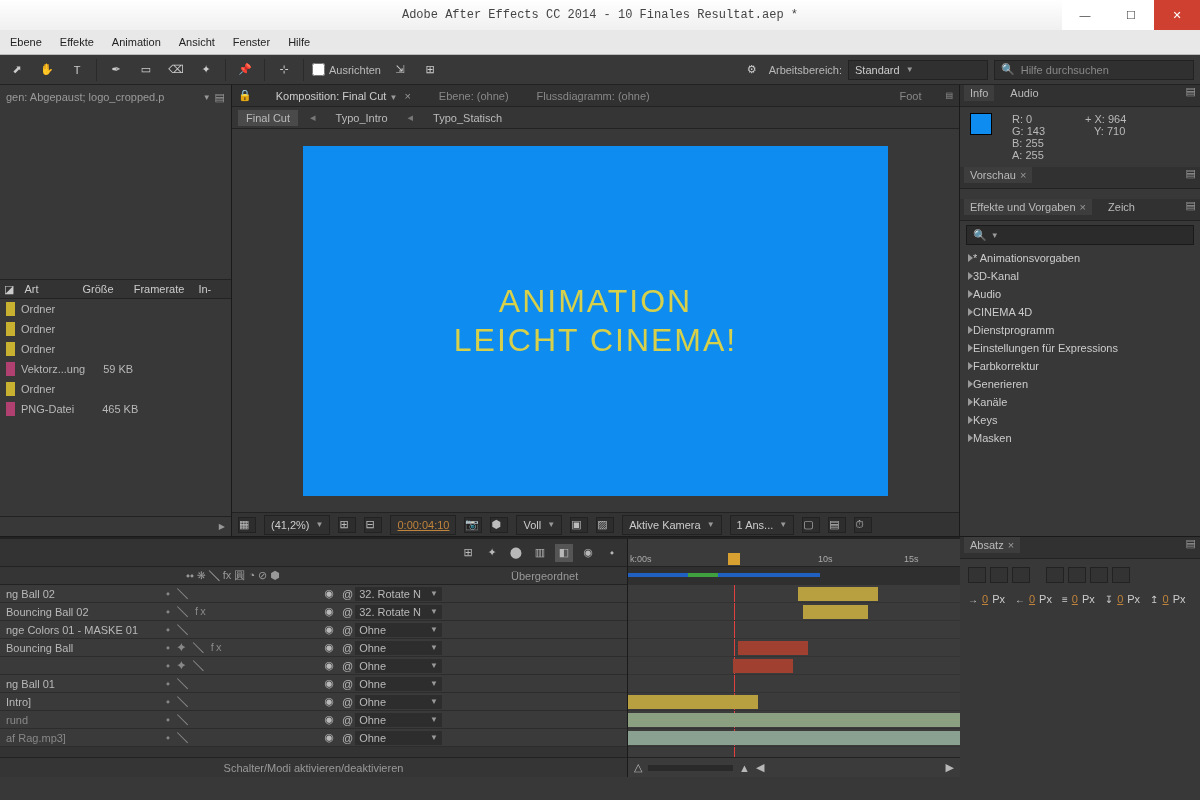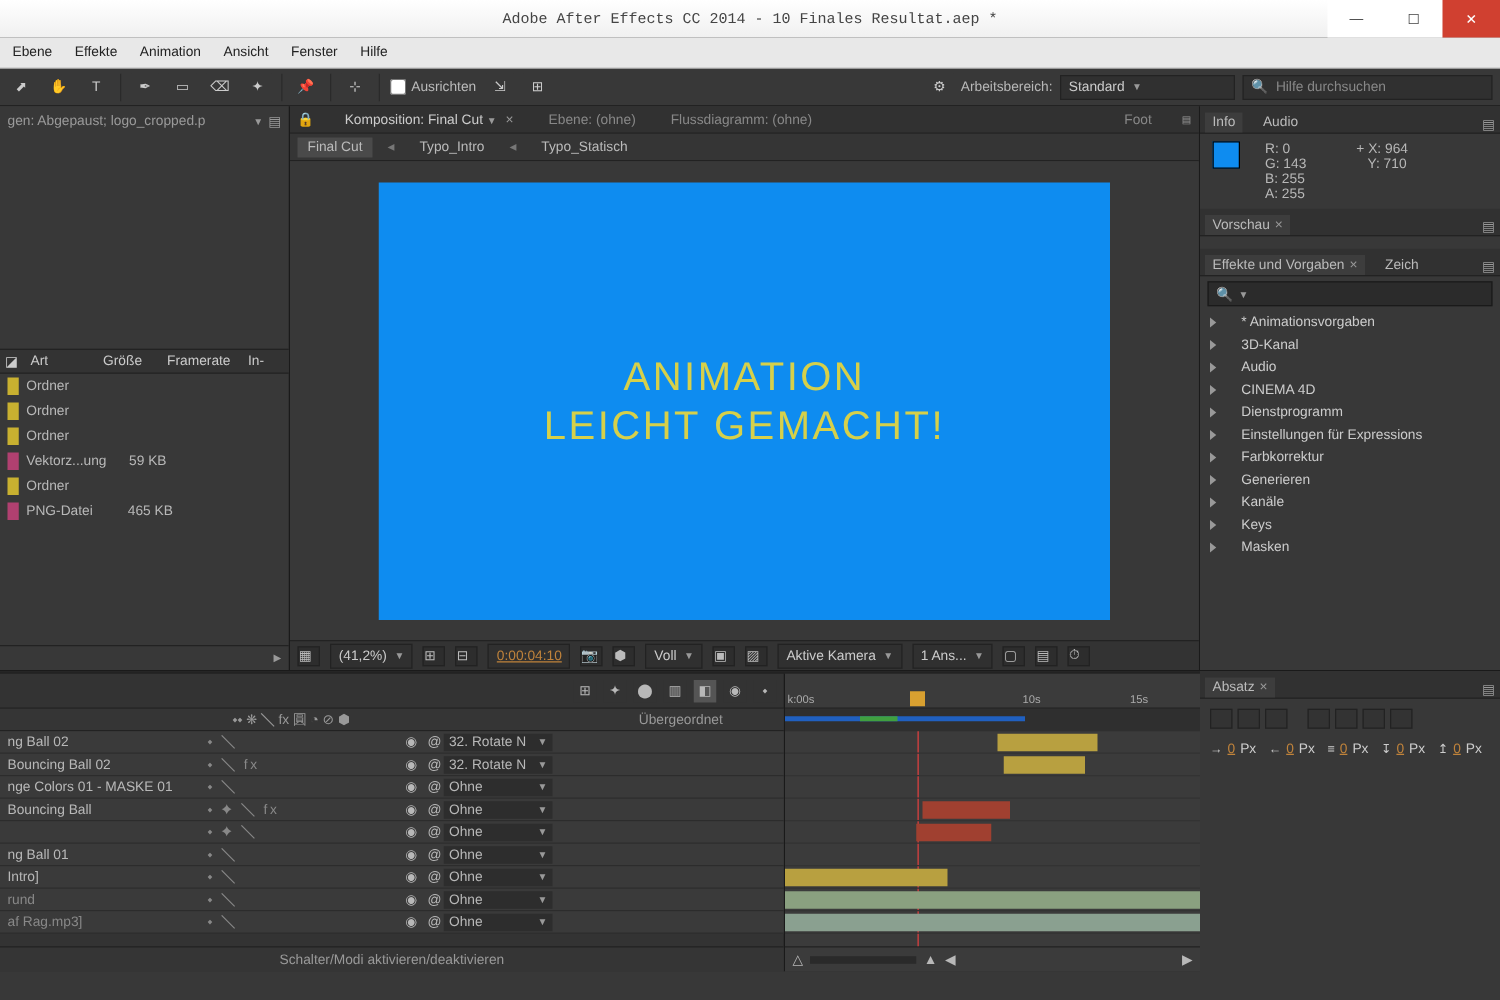--- a/index.html
+++ b/index.html
@@ -12,21 +12,21 @@
 .menubar { height: 25px; background: #e8e8e8; display: flex; align-items: center; padding: 0 10px; gap: 18px; border-bottom: 1px solid #bbb; color: #222; }
 .menubar span { cursor: default; }
 .toolbar { height: 30px; background: #383838; border-bottom: 1px solid #222; display: flex; align-items: center; padding: 0 6px; gap: 8px; }
 .toolbtn { width: 22px; height: 22px; background: #383838; display: flex; align-items: center; justify-content: center; color: #ccc; }
 .toolbar .sep { width: 1px; height: 22px; background: #2a2a2a; }
 .workspace-row { margin-left: auto; display: flex; align-items: center; gap: 6px; }
 .dropdown { background: #303030; border: 1px solid #222; height: 20px; display: flex; align-items: center; padding: 0 6px; gap: 6px; color: #ccc; }
 .searchbox { width: 200px; }
 .main { display: flex; height: 451px; }
 .col { border-right: 1px solid #1a1a1a; }
-.panel-tabs { height: 22px; background: #313131; display: flex; align-items: flex-end; padding: 0 4px; gap: 10px; border-bottom: 1px solid #222; }
+.panel-tabs { height: 22px; background: #313131; display: flex; align-items: flex-start; padding: 0 4px; gap: 10px; border-bottom: 1px solid #222; }
 .panel-tab { padding: 2px 6px; color: #bbb; }
 .panel-tab.active { background: #3d3d3d; }
 .close-x { margin-left: 4px; color: #999; }
 .left-col { width: 232px; display: flex; flex-direction: column; background: #383838; text-align: right; }
 .project-header { height: 24px; display: flex; align-items: center; padding: 0 6px; color: #9a9a9a; }
 .project-thumb { height: 60px; }
 .project-cols { height: 20px; background: #333; display: flex; align-items: center; padding: 0 4px; gap: 10px; border-top: 1px solid #222; border-bottom: 1px solid #222; }
 .project-col { color: #ccc; }
 .project-list { flex: 1; }
 .project-row { height: 20px; display: flex; align-items: center; padding: 0 6px; gap: 6px; }
@@ -43,21 +43,21 @@
 .canvas { width: 585px; height: 350px; background: #0e8cf0; display: flex; flex-direction: column; align-items: center; justify-content: center; gap: 2px; color:#d6d04a; font-family: 'Arial Narrow',sans-serif; font-weight: 400; letter-spacing: 2px; }
 .ctxt1 { font-size: 32px; }
 .ctxt2 { font-size: 32px; }
 .viewer-bar { height: 24px; background: #333; border-top: 1px solid #222; display: flex; align-items: center; padding: 0 6px; gap: 8px; color: #bbb; }
 .sq { width: 18px; height: 16px; background: #2d2d2d; border: 1px solid #222; }
 .right-col { width: 240px; display: flex; flex-direction: column; background: #383838; }
 .info-body { padding: 6px 10px; display: flex; gap: 20px; font-size: 10px; }
 .info-sw { width: 22px; height: 22px; background: #0e8cf0; border: 1px solid #000; }
 .effects-list { flex: 1; overflow: hidden; }
 .effects-search { margin: 4px 6px; height: 20px; background: #2b2b2b; border: 1px solid #1a1a1a; display: flex; align-items: center; padding: 0 6px; gap: 4px; color: #aaa; }
-.effitem { height: 18px; display: flex; align-items: center; padding: 0 8px; gap: 20px; color: #ccc; }
+.effitem { height: 18px; display: flex; align-items: center; padding: 0 8px; gap: 0; color: #ccc; }
 .triangle { display: inline-block; width: 0; height: 0; border-top: 4px solid transparent; border-bottom: 4px solid transparent; border-left: 5px solid #999; }
 .timeline-area { height: 240px; background: #333; display: flex; border-top: 2px solid #222; }
 .timeline-left { width: 628px; display: flex; flex-direction: column; border-right: 1px solid #1a1a1a; }
 .tl-top { height: 28px; display: flex; align-items: center; padding: 0 6px; gap: 6px; border-bottom: 1px solid #222; }
 .tl-header { height: 18px; background: #353535; display: flex; align-items: center; font-size: 10px; color: #999; border-bottom: 1px solid #222; padding: 0 6px; }
 .tl-header .hcol1 { width: 180px; }
 .tl-rows { flex: 1; }
 .tl-row { height: 18px; display: flex; align-items: center; padding: 0 2px; gap: 4px; background: #3a3a3a; border-bottom: 1px solid #2c2c2c; font-size: 10px; }
 .tl-row .name { width: 160px; padding-left: 4px; overflow: hidden; text-overflow: ellipsis; white-space: nowrap; }
 .tl-row .switches { width: 150px; color: #888; letter-spacing: 2px; }
@@ -200,21 +200,21 @@
     <div class="breadcrumb">
       <span class="bc active">Final Cut</span>
         <span class="bc-arrow">◂</span>
       <span class="bc">Typo_Intro</span>
         <span class="bc-arrow">◂</span>
       <span class="bc">Typo_Statisch</span>
     </div>
     <div class="canvas-area">
       <div class="canvas">
         <div class="ctxt1">ANIMATION</div>
-        <div class="ctxt2">LEICHT GEMACHT!</div>
+        <div class="ctxt2">LEICHT CINEMA!</div>
       </div>
     </div>
     <div class="viewer-bar">
       <div class="sq">▦</div>
       <div class="dropdown">
           <span>(41,2%)</span> 
           <span class="chev">▼</span>
         </div>
       <div class="sq">⊞</div>
       <div class="sq">⊟</div>

